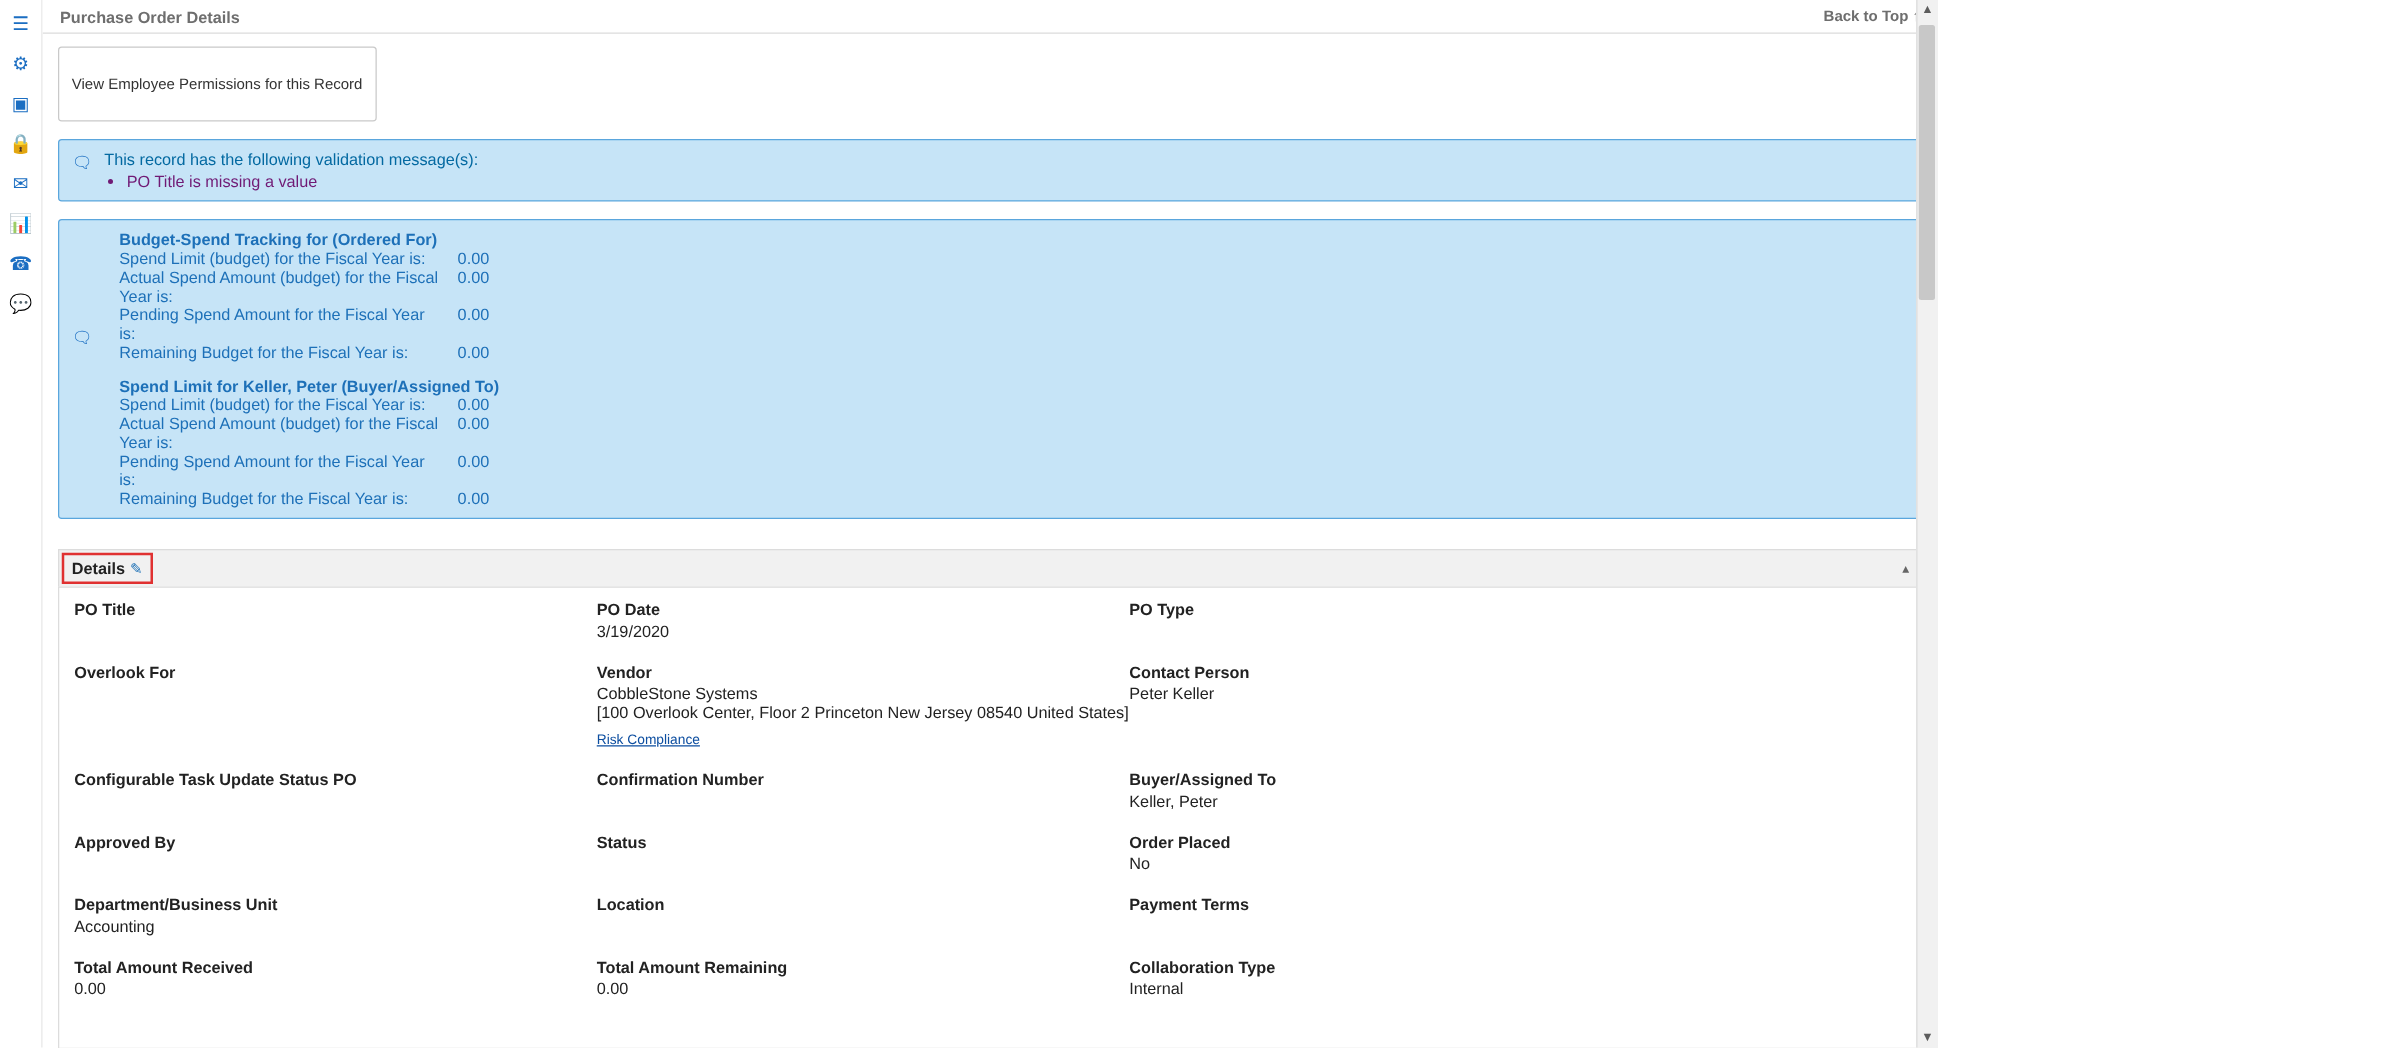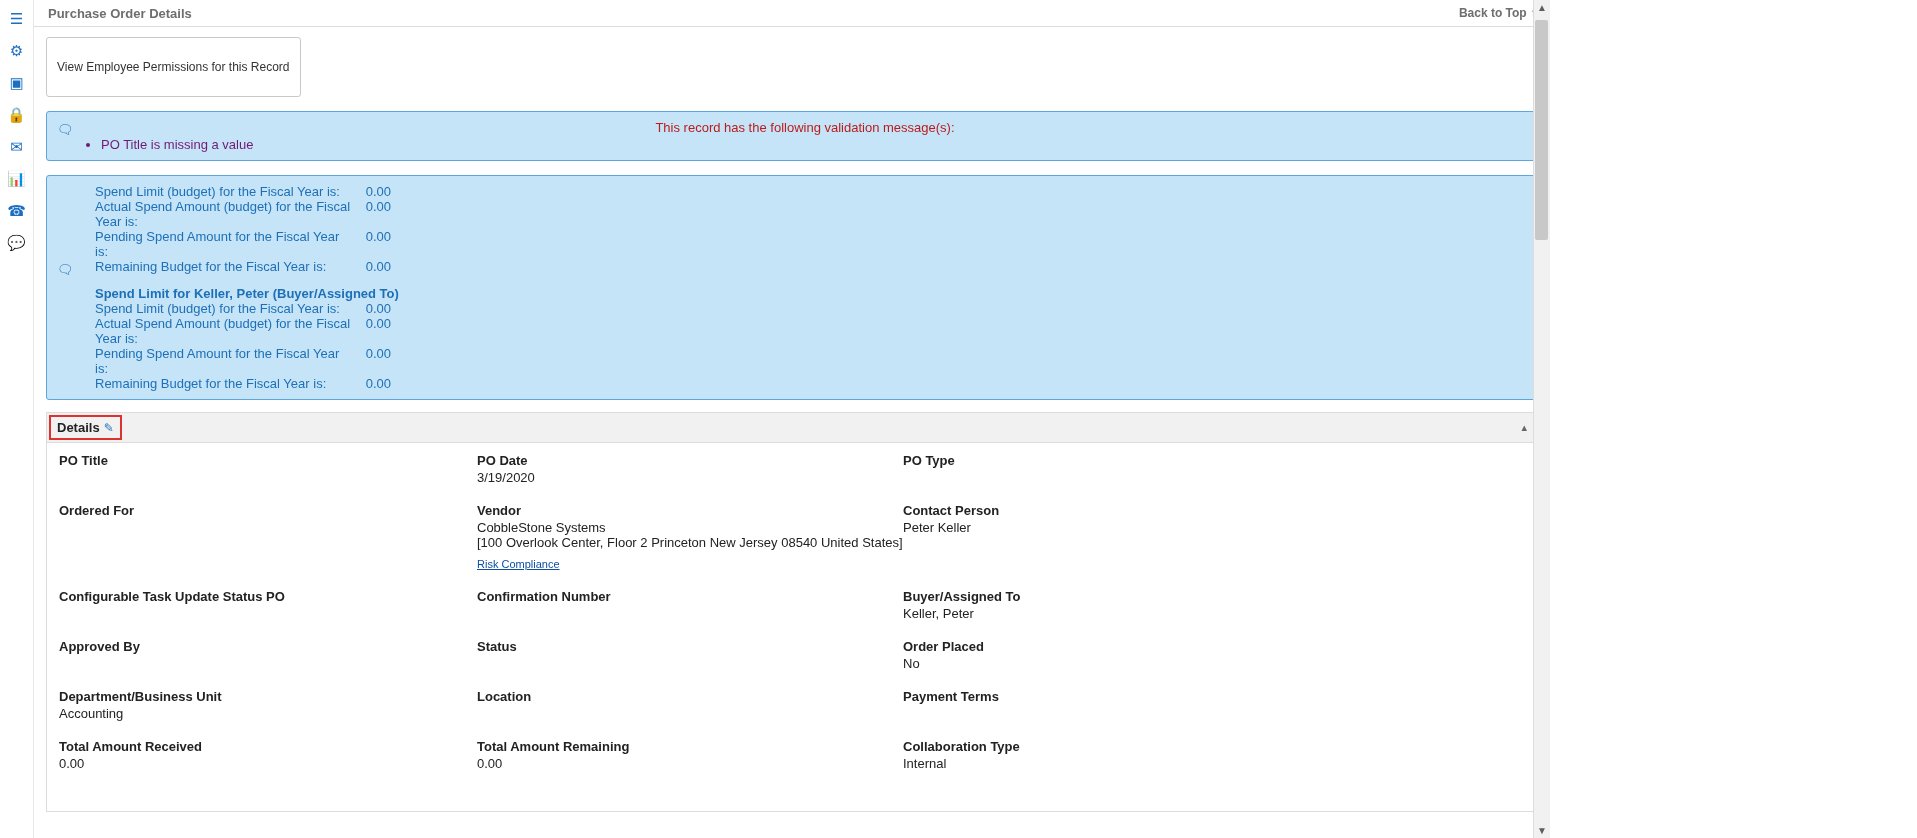--- a/index.html
+++ b/index.html
@@ -10,28 +10,28 @@
   .main { flex:1; display:flex; flex-direction:column; overflow: hidden;}
   .topbar { height: 24px; border-bottom: 1px solid #dcdcdc; display:flex; align-items:center; justify-content:space-between; padding: 13px 14px; background:#fff;gap:32px;}
   .topbar-title { color:#6e6e6e; font-weight:bold; font-size:13px;}
   .back-to-top { color:#6e6e6e; font-size:12px; font-weight:bold; cursor:pointer;}
   .content-area { padding: 10px 12px 0 12px; overflow-y:auto; height: 100%; }
   .content-inner { }
   .permissions-btn { border:1px solid #c9c9c9; background:#fff; border-radius:3px; padding:22px 10px; font-size:12px; color:#333; cursor:pointer; }
   .info-box { background:#c6e4f7; border:1px solid #5aa6dd; border-radius:3px; margin-top:14px; padding:8px 10px 8px 36px; position:relative; }
   .info-box .box-icon { position:absolute; left:10px; top:10px; color:#1b6ec2;}
   .info-box.second .box-icon { top: 86px; }
-  .info-box .validation-head { color:#b91c1c;text-align:center;}
+  .info-box .validation-head { color:#0369a1;}
   .info-box ul { margin: 2px 0 0 0; padding-left: 18px; color:#701a75; }
   .bt-section { margin-bottom: 12px;}
   .bt-title { font-weight:bold; color:#1d70b8; margin-left:2px; padding-left:10px;}
   .bt-row { display:flex; color:#1d70b8; padding-left:12px; }
   .bt-row .lbl { width: 256px; }
   .bt-row .val { width: 40px; text-align:right;}
-  .details-header { background:#f1f1f1; border:1px solid #dcdcdc; border-bottom:none; margin-top: 12px; display:flex; align-items:center; justify-content:space-between; }
+  .details-header { background:#f1f1f1; border:1px solid #dcdcdc; border-bottom:none; margin-top: 24px; display:flex; align-items:center; justify-content:space-between; }
   .details-header-left { border:2px solid #e03131; padding: 3px 6px; margin: 2px; display:inline-flex; align-items:center; gap:4px;}
   .details-header-left .dlabel { font-weight:bold; font-size:13px; color:#222;}
   .details-header-left .pencil { color:#2173b7; font-size:12px; }
   .details-header .collapse-icon { margin-right:10px; color:#666; font-size:11px;}
   .details-grid { border:1px solid #dcdcdc; padding: 10px 4px 40px 4px; }
   .row { display:flex; margin-bottom: 18px;}
   .col1 { width: 426px; padding-left: 8px;}
   .col2 { width: 426px; }
   .col3 { width: 426px; }
   .fld-label { font-weight:bold; color:#222; margin-bottom: 2px;}
@@ -70,20 +70,21 @@
           <span class="box-icon">🗨</span>
           <div class="validation-head">This record has the following validation message(s):</div>
           <ul>
             <li>PO Title is missing a value</li>
           </ul>
         </div>
 
         <div class="info-box second">
           <span class="box-icon">🗨</span>
           <div class="bt-section">
+            <div class="bt-title">Budget-Spend Tracking for (Ordered For)</div>
             <div class="bt-row">
                 <span class="lbl">Spend Limit (budget) for the Fiscal Year is:</span>
                 <span class="val">0.00</span>
               </div>
             <div class="bt-row">
                 <span class="lbl">Actual Spend Amount (budget) for the Fiscal Year is:</span>
                 <span class="val">0.00</span>
               </div>
             <div class="bt-row">
                 <span class="lbl">Pending Spend Amount for the Fiscal Year is:</span>
@@ -134,21 +135,21 @@
               <div class="fld-val">3/19/2020</div>
             </div>
             <div class="col3">
               <div class="fld-label">PO Type</div>
               <div class="fld-val"></div>
             </div>
           </div>
 
           <div class="row">
             <div class="col1">
-              <div class="fld-label">Ordered For</div>
+              <div class="fld-label">Overlook For</div>
               <div class="fld-val"></div>
             </div>
             <div class="col2">
               <div class="fld-label">Vendor</div>
               <div class="fld-val">CobbleStone Systems</div>
               <div class="fld-val">[100 Overlook Center, Floor 2 Princeton New Jersey 08540 United States]</div>
               <div style="margin-top:6px"><span class="link">Risk Compliance</span></div>
             </div>
             <div class="col3">
               <div class="fld-label">Contact Person</div>

